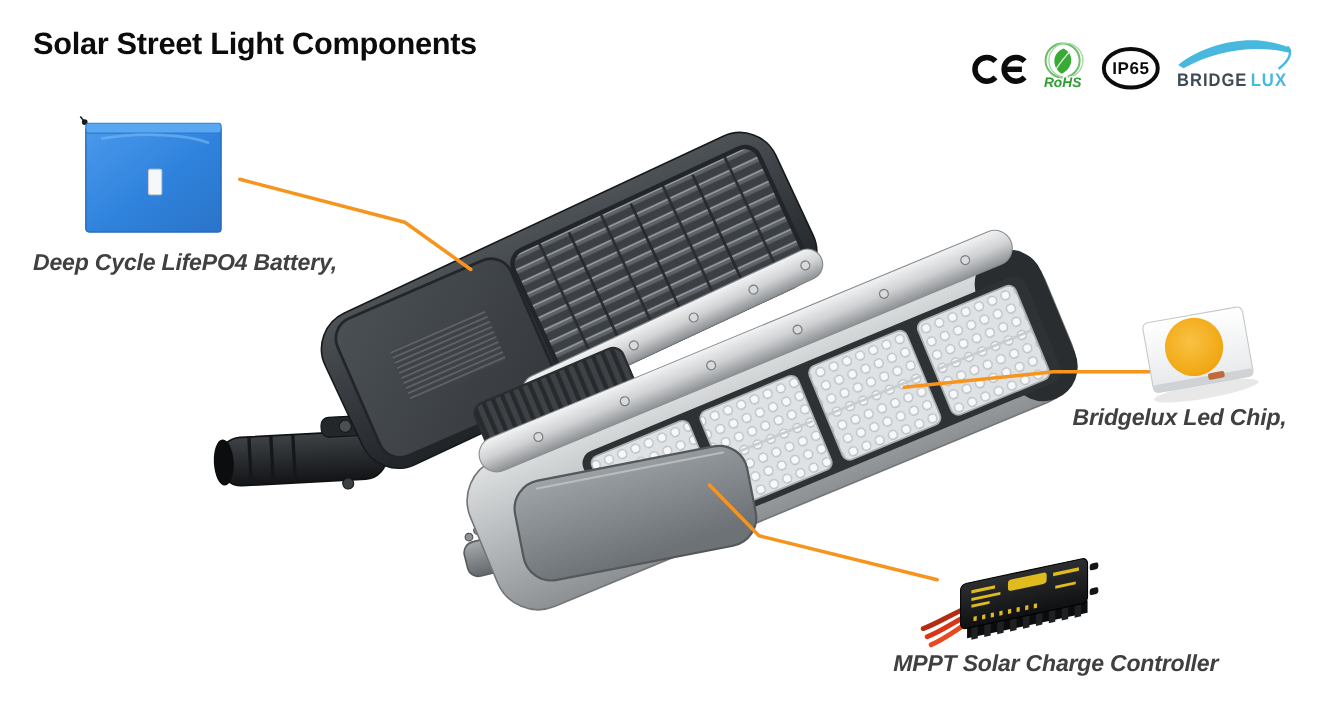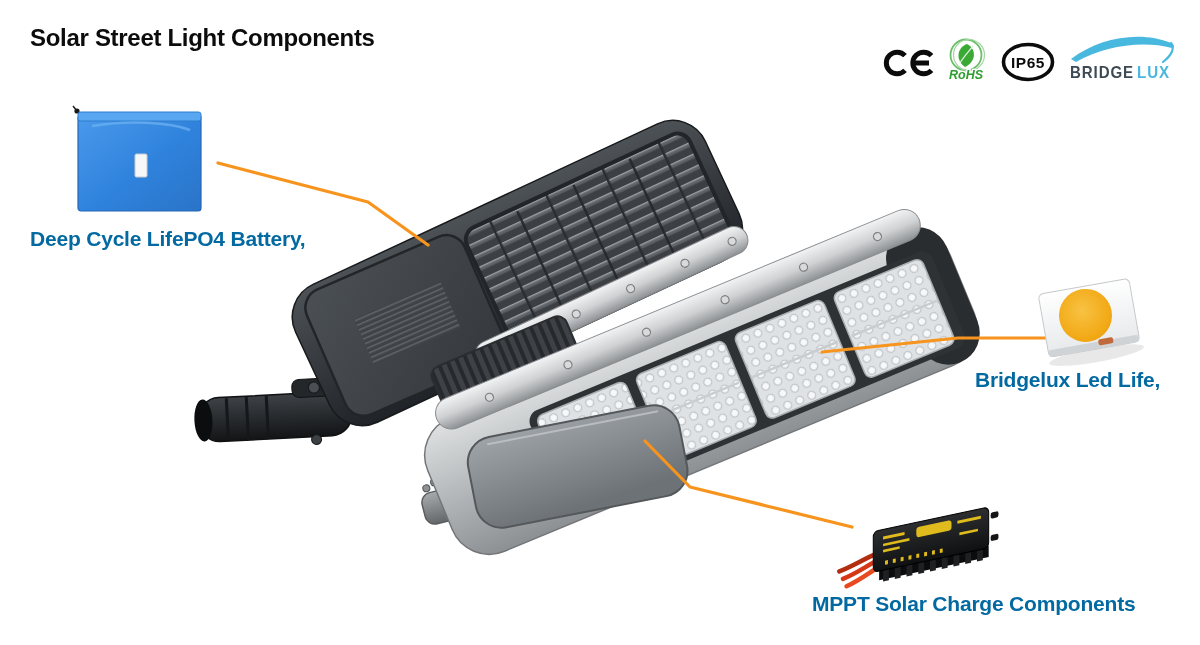--- a/index.html
+++ b/index.html
@@ -1,22 +1,22 @@
 <!DOCTYPE html>
 <html><head>
 <meta charset="utf-8">
 <style>
   html,body{margin:0;padding:0;background:#fff;}
   #stage{position:relative;width:1200px;height:645px;background:#ffffff;overflow:hidden;
          font-family:"Liberation Sans",sans-serif;}
   #scene{position:absolute;left:0;top:0;}
-  .title{position:absolute;left:30px;top:24px;font-size:24px;font-weight:700;
+  .title{position:absolute;left:30px;top:24px;font-size:28px;font-weight:700;
          color:#0c0c0c;letter-spacing:-0.3px;}
-  .caption{position:absolute;font-size:21px;font-weight:700;color:#0369a1;
-           line-height:26px;letter-spacing:-0.2px;white-space:nowrap;}
+  .caption{position:absolute;font-size:21px;font-weight:700;color:#404040;
+           line-height:26px;letter-spacing:-0.2px;white-space:nowrap;font-style:italic;}
   .cap-battery{left:30px;top:226px;}
   .cap-chip{left:975px;top:367px;}
   .cap-controller{left:812px;top:591px;}
   svg text{font-family:"Liberation Sans",sans-serif;}
 </style>
 </head>
 <body>
 
 <div id="stage">
 
@@ -276,20 +276,20 @@
   </g>
 </svg>
 
   <div class="title">Solar Street Light Components</div>
 
   <div class="caption cap-battery">
     <div>Deep Cycle LifePO4 Battery,</div>
   </div>
 
   <div class="caption cap-chip">
-    <div>Bridgelux Led Life,</div>
+    <div>Bridgelux Led Chip,</div>
   </div>
 
   <div class="caption cap-controller">
-    <div>MPPT Solar Charge Components</div>
+    <div>MPPT Solar Charge Controller</div>
   </div>
 
 </div>
 
 </body></html>

